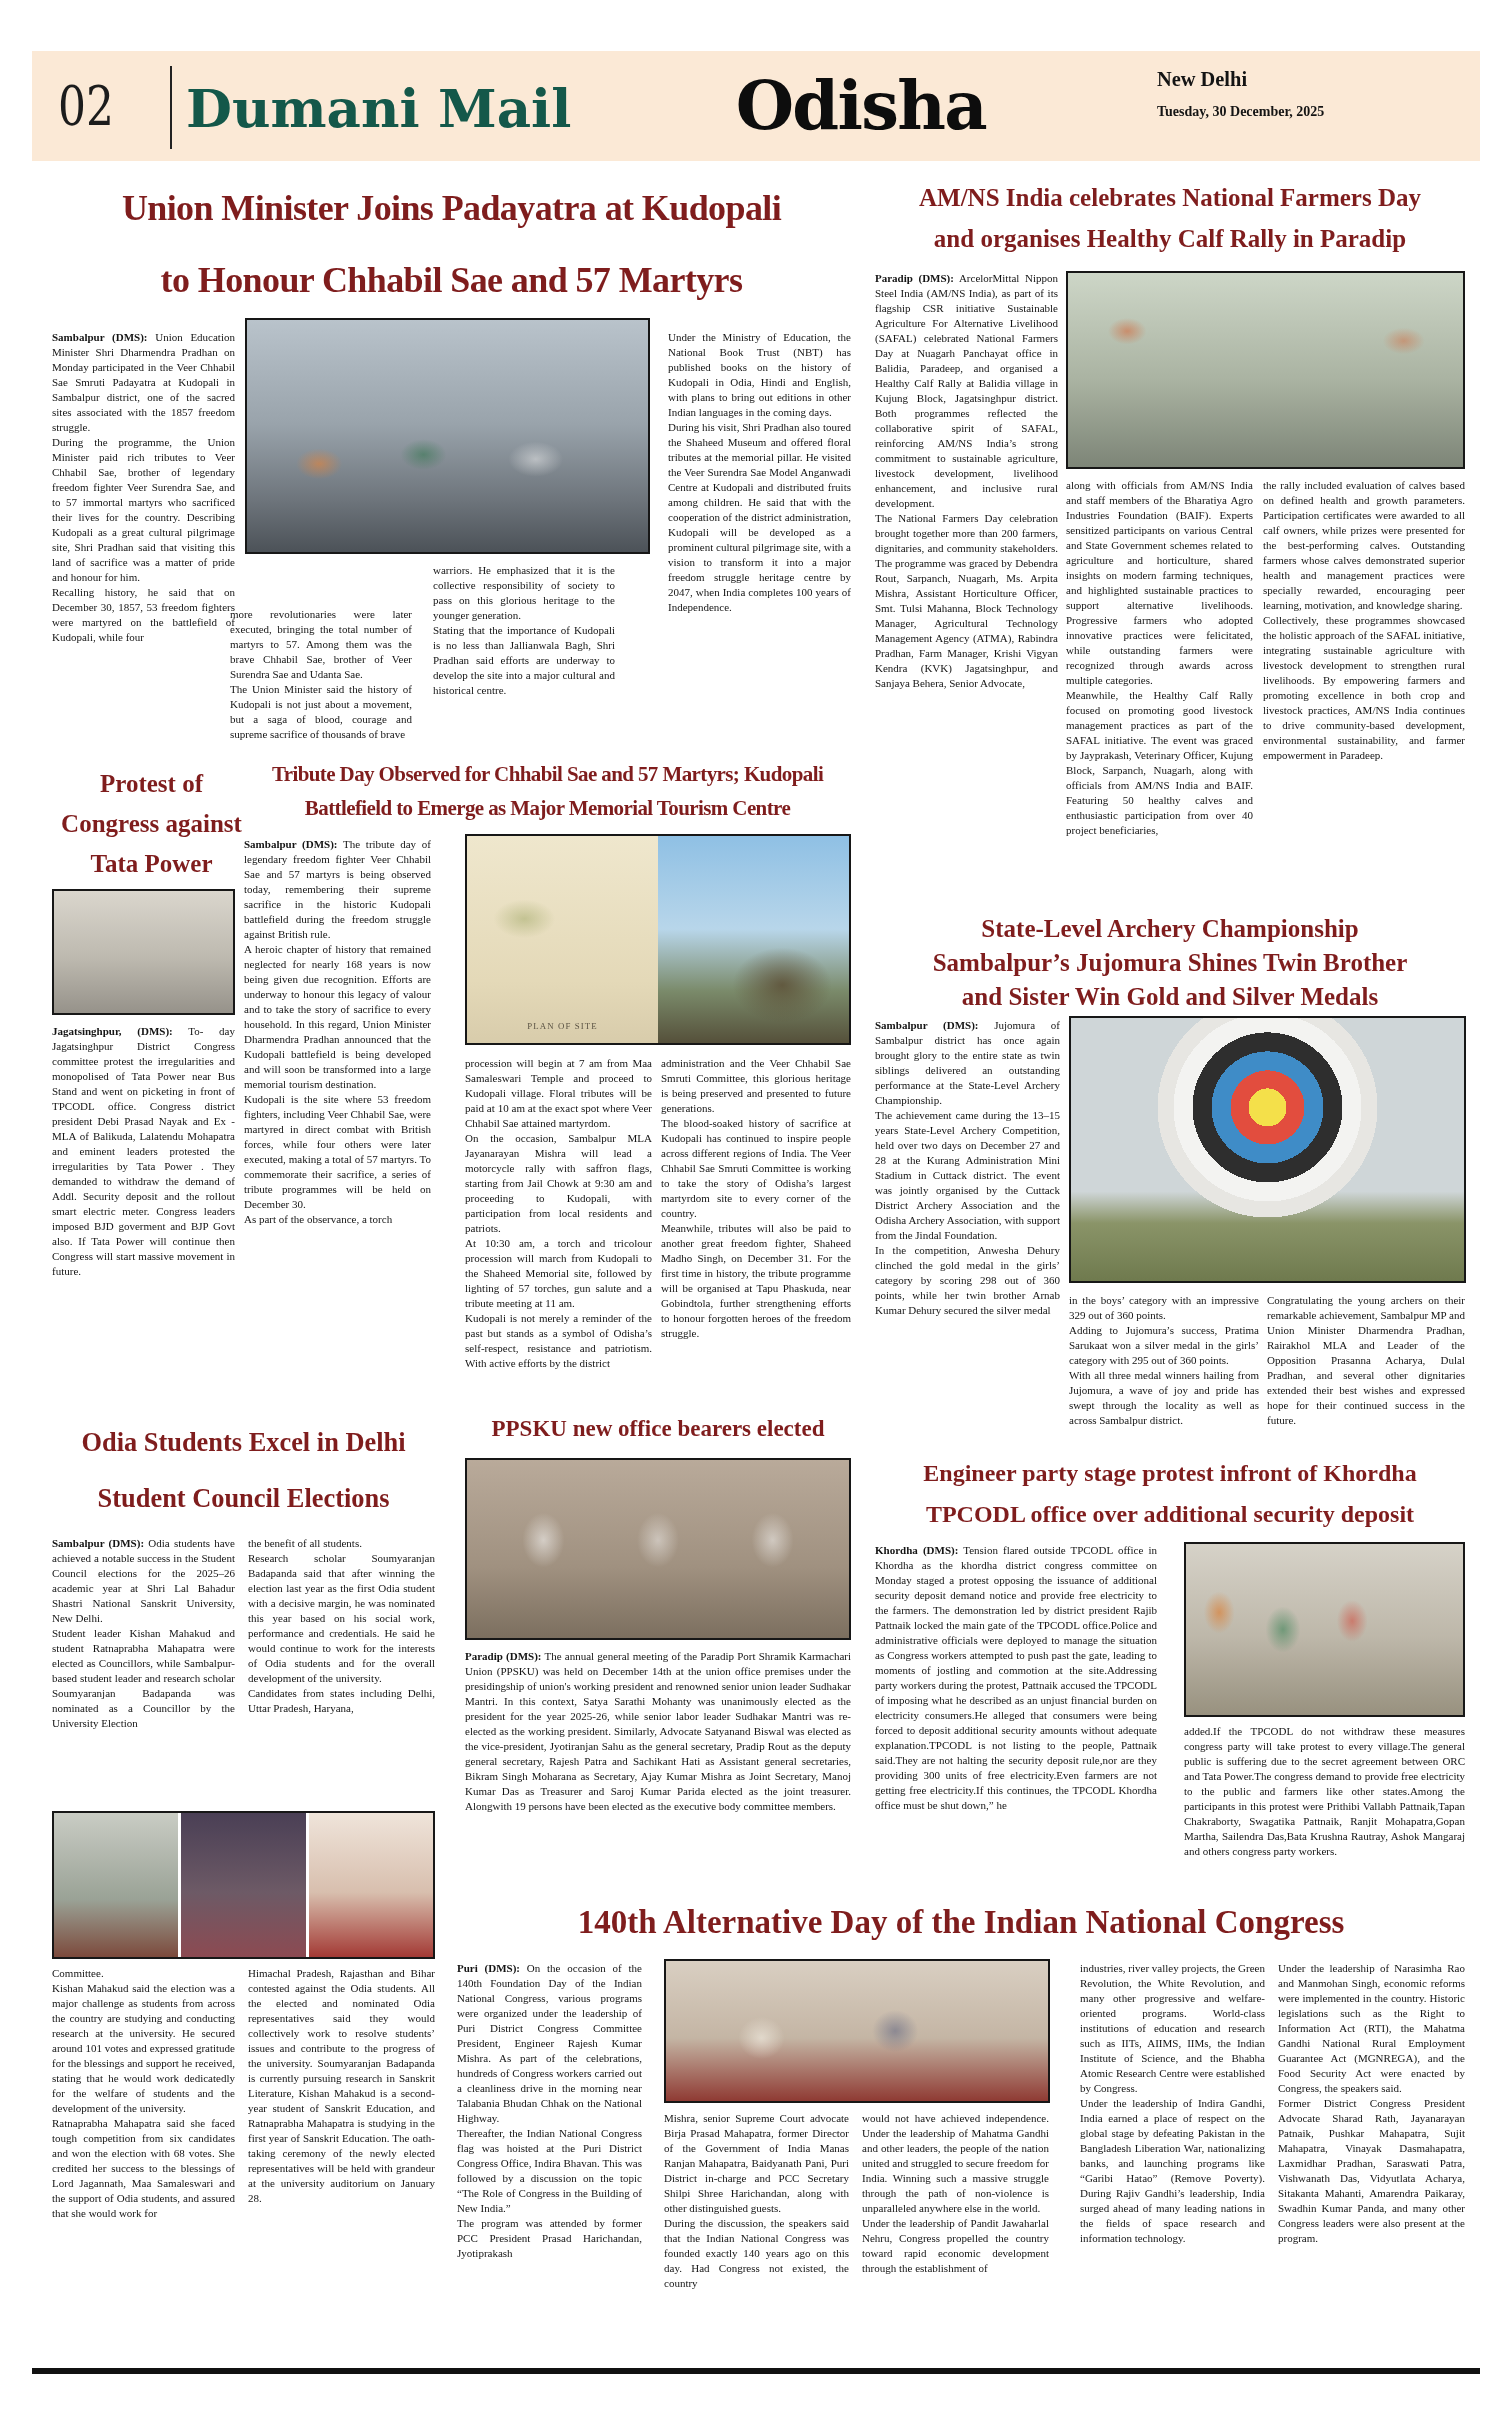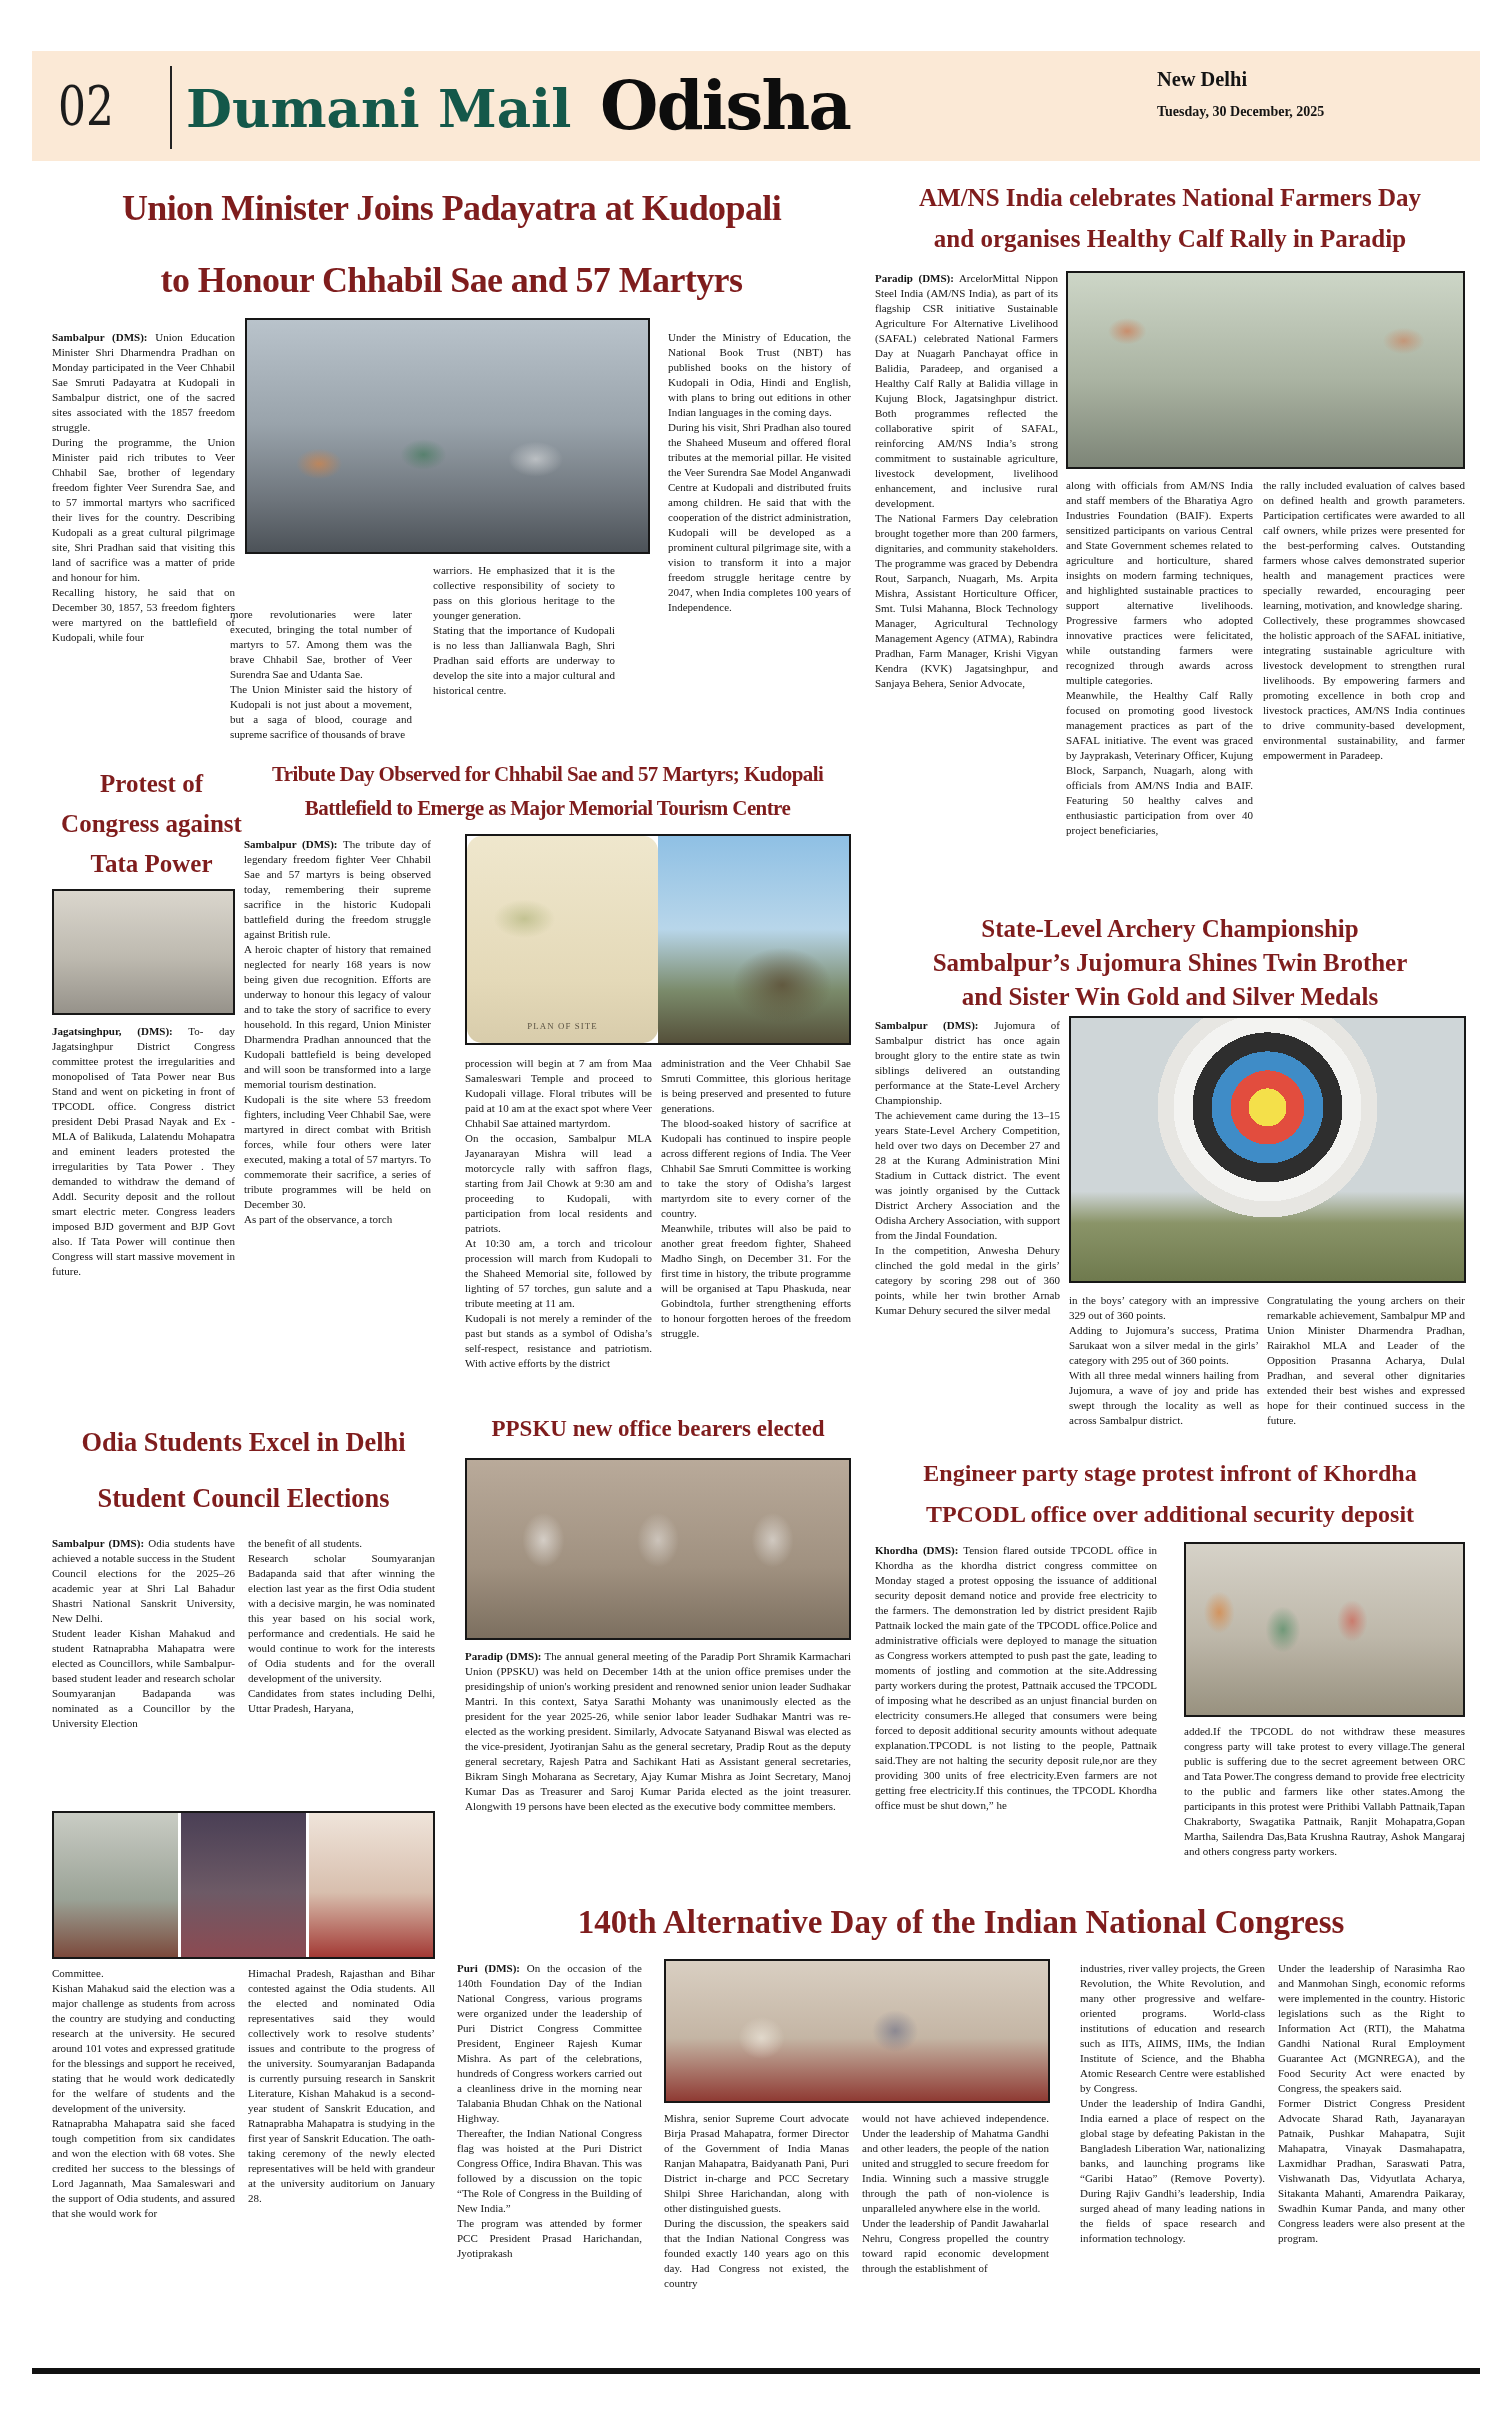--- a/index.html
+++ b/index.html
@@ -7,21 +7,21 @@
        font-family:"Liberation Serif",serif;color:#141414;}
   .abs{position:absolute;box-sizing:border-box;}
 
   
   .header-band{left:32px;top:51px;width:1448px;height:110px;background:#fbe9d6;}
   .page-number{left:58px;top:65px;font-family:"DejaVu Serif",serif;font-size:55px;
                line-height:83px;color:#1c1c1c;transform:scaleX(.8);transform-origin:left;}
   .header-divider{left:170px;top:66px;width:1.7px;height:83px;background:#222;}
   .masthead{left:186px;top:67px;font-family:"DejaVu Serif",serif;font-weight:bold;
             font-size:53px;line-height:83px;color:#14584a;}
-  .edition{left:600px;top:53px;width:386px;text-align:left;font-family:"DejaVu Serif",serif;
+  .edition{left:600px;top:53px;width:386px;text-align:right;font-family:"DejaVu Serif",serif;
            font-weight:bold;font-size:67px;line-height:105px;color:#0d0d0d;letter-spacing:-1.7px;}
   .header-right{left:1157px;top:65px;width:308px;text-align:left;}
   .hr-city{font-weight:bold;font-size:20.4px;line-height:29px;}
   .hr-date{font-weight:bold;font-size:14px;line-height:35px;}
 
   
   .headline{font-weight:bold;color:#7f1d1d;text-align:center;white-space:pre-line;}
   .col{font-size:11px;line-height:15px;text-align:justify;white-space:pre-line;}
   .dl{font-weight:bold;}
   .photo{border:2.2px solid #171717;}
@@ -55,21 +55,21 @@
   .protest-photo{left:52px;top:889px;width:183px;height:126px;
      background:linear-gradient(180deg,#dad6cd 0%,#bdb9af 55%,#96928a 100%);}
   .protest-body{left:52px;top:1024px;width:183px;height:361px;}
 
   
   .tribute-headline{left:244px;top:757px;width:607px;font-size:21px;line-height:34px;letter-spacing:-0.6px;}
   .tribute-photo{left:465px;top:834px;width:386px;height:211px;display:flex;background:#fff;}
   .tribute-photo .panel-plan{flex:1;background:
        radial-gradient(44px 27.5px at 30% 40%,rgba(150,160,90,.45),rgba(150,160,90,0) 70%),
        linear-gradient(180deg,#efe7cd 0%,#e4d9b8 70%,#d8ccab 100%);
-       position:relative;border-radius:15px;}
+       position:relative;}
   .tribute-photo .plan-label{position:absolute;left:0;right:0;bottom:12px;text-align:center;
        font-size:8.8px;letter-spacing:1.1px;color:#5a5243;}
   .tribute-photo .panel-statue{flex:1;background:
        radial-gradient(66px 50px at 65% 72%,rgba(90,75,50,.8),rgba(90,75,50,0) 75%),
        linear-gradient(180deg,#8fc0e4 0%,#b8d6ea 45%,#7a8a6a 75%,#55503a 100%);}
   .tribute-col1{left:244px;top:837px;width:187px;height:568px;}
   .tribute-col2{left:465px;top:1056px;width:187px;height:349px;}
   .tribute-col3{left:661px;top:1056px;width:190px;height:349px;}
 
   

